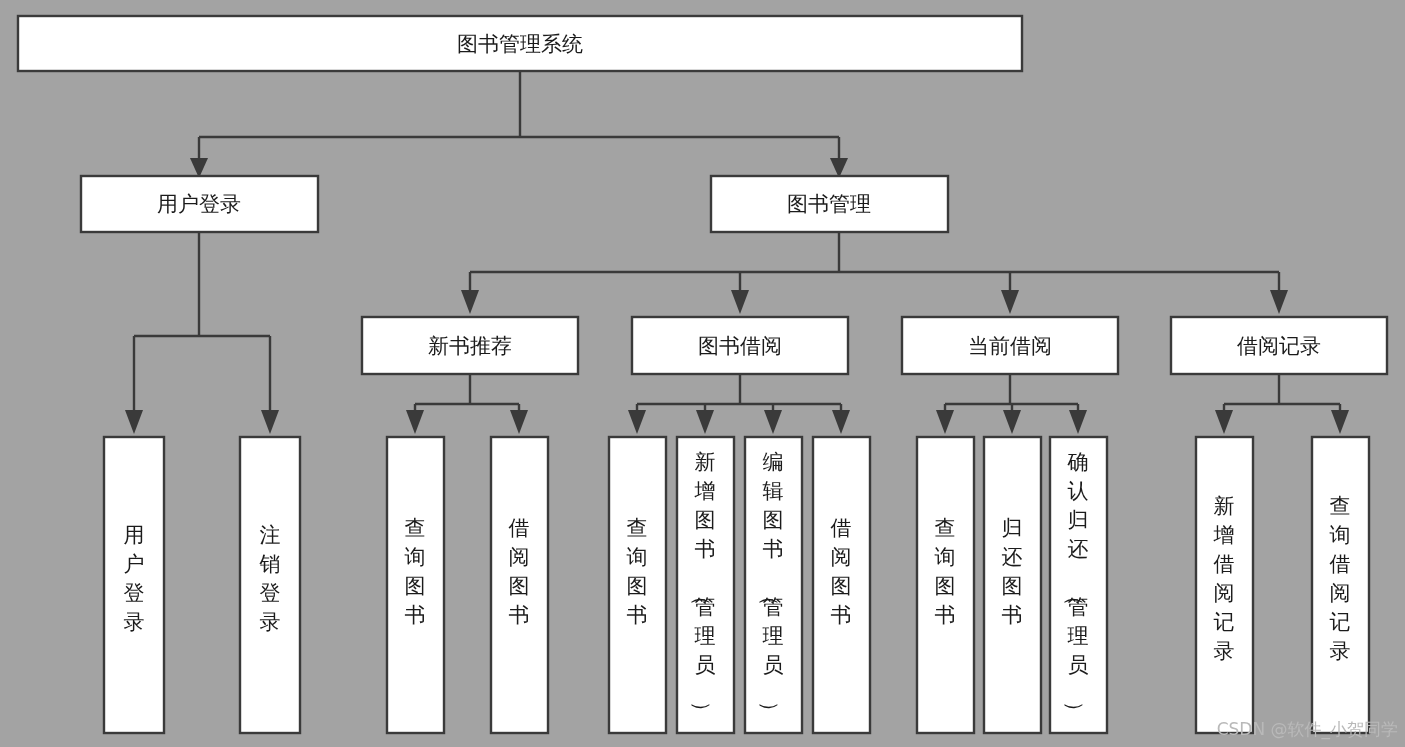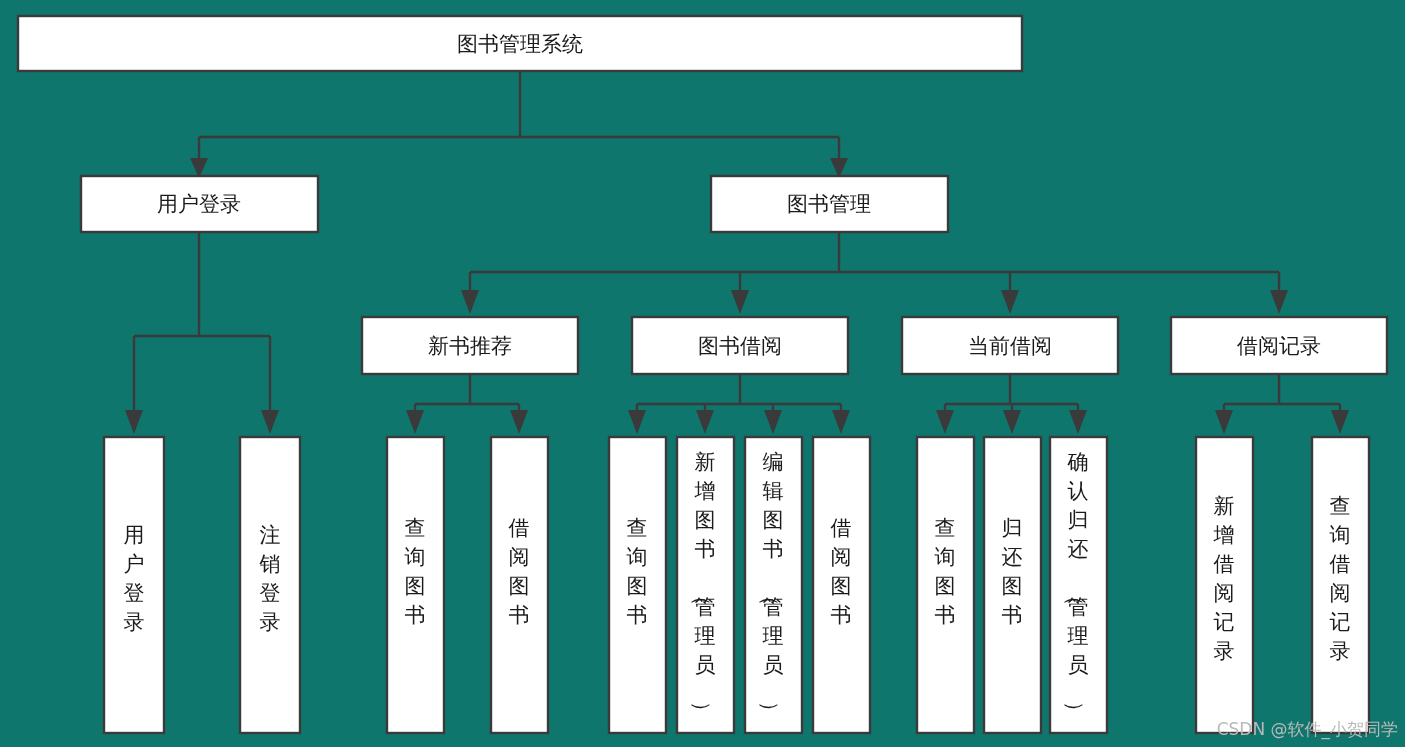--- a/index.html
+++ b/index.html
@@ -8,21 +8,21 @@
     padding: 0;
     background: #ffffff;
   }
   body {
     font-family: "DejaVu Sans", "Liberation Sans", sans-serif;
   }
   #diagram-root {
     position: relative;
     width: 1405px;
     height: 747px;
-    background: #0f766e;
+    background: #a3a3a3;
     overflow: hidden;
   }
   svg.diagram-canvas {
     position: absolute;
     top: 0;
     left: 0;
     width: 1405px;
     height: 747px;
   }
   .node-box {

